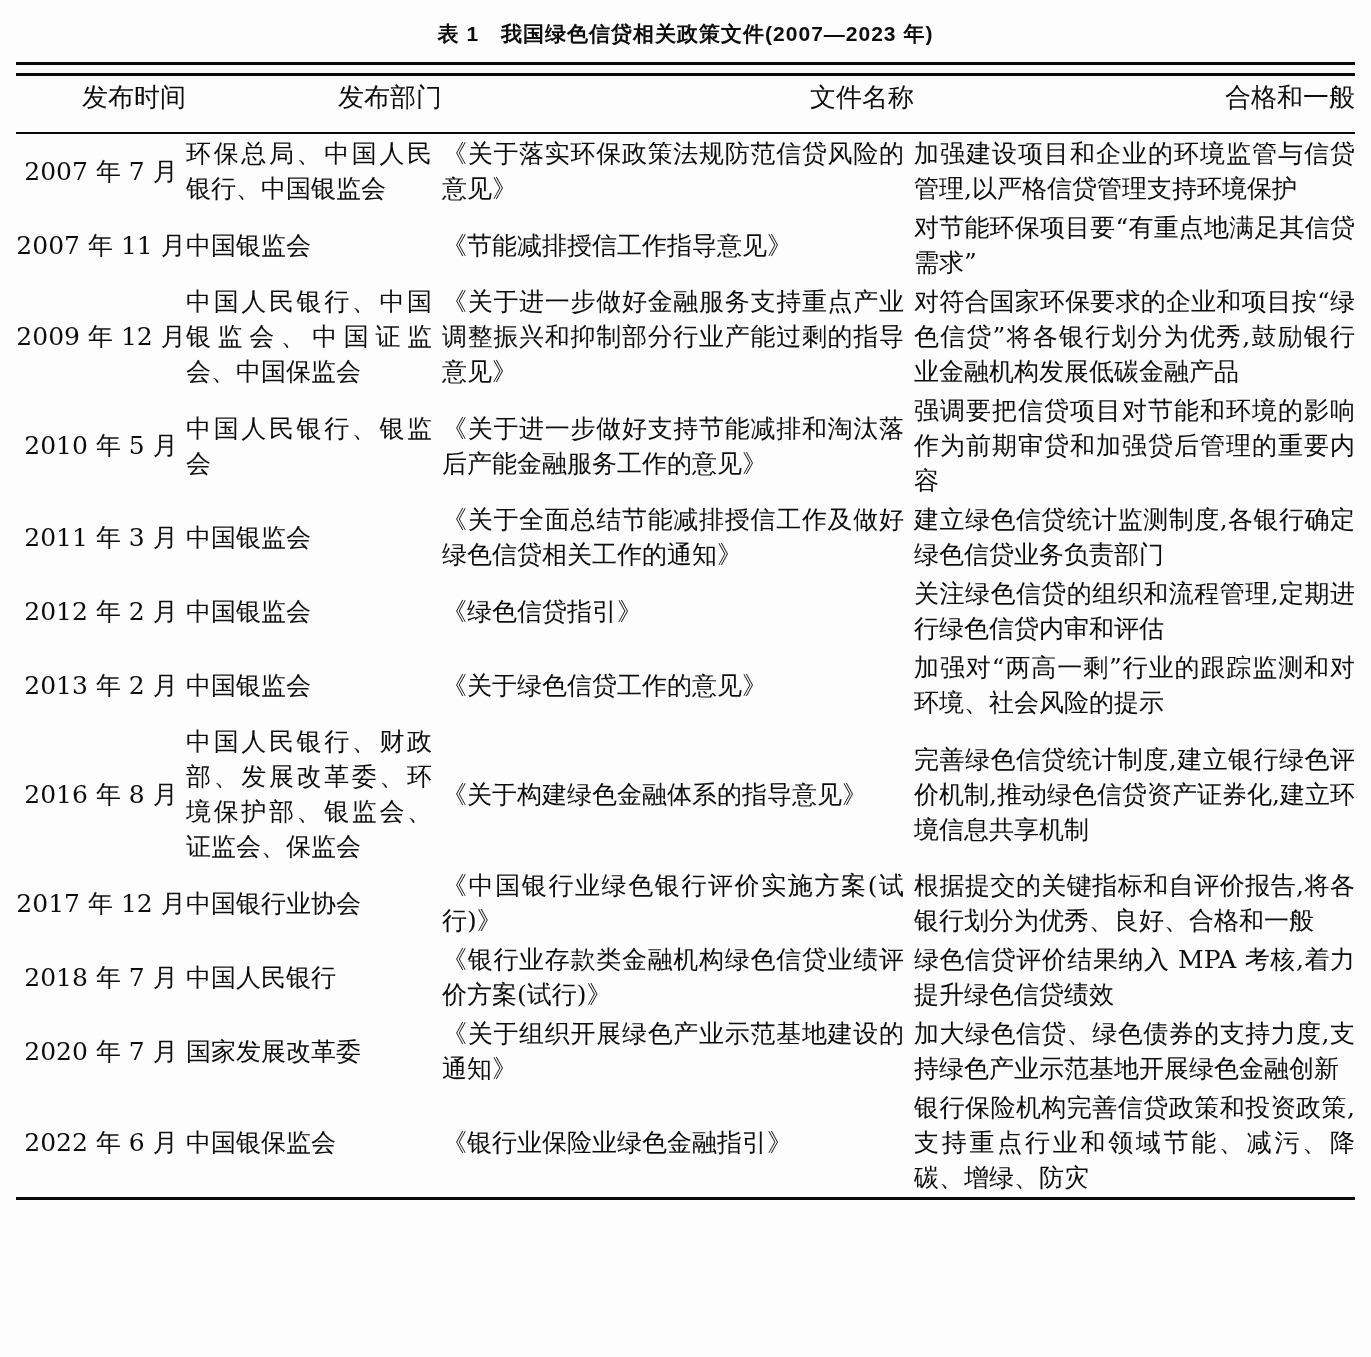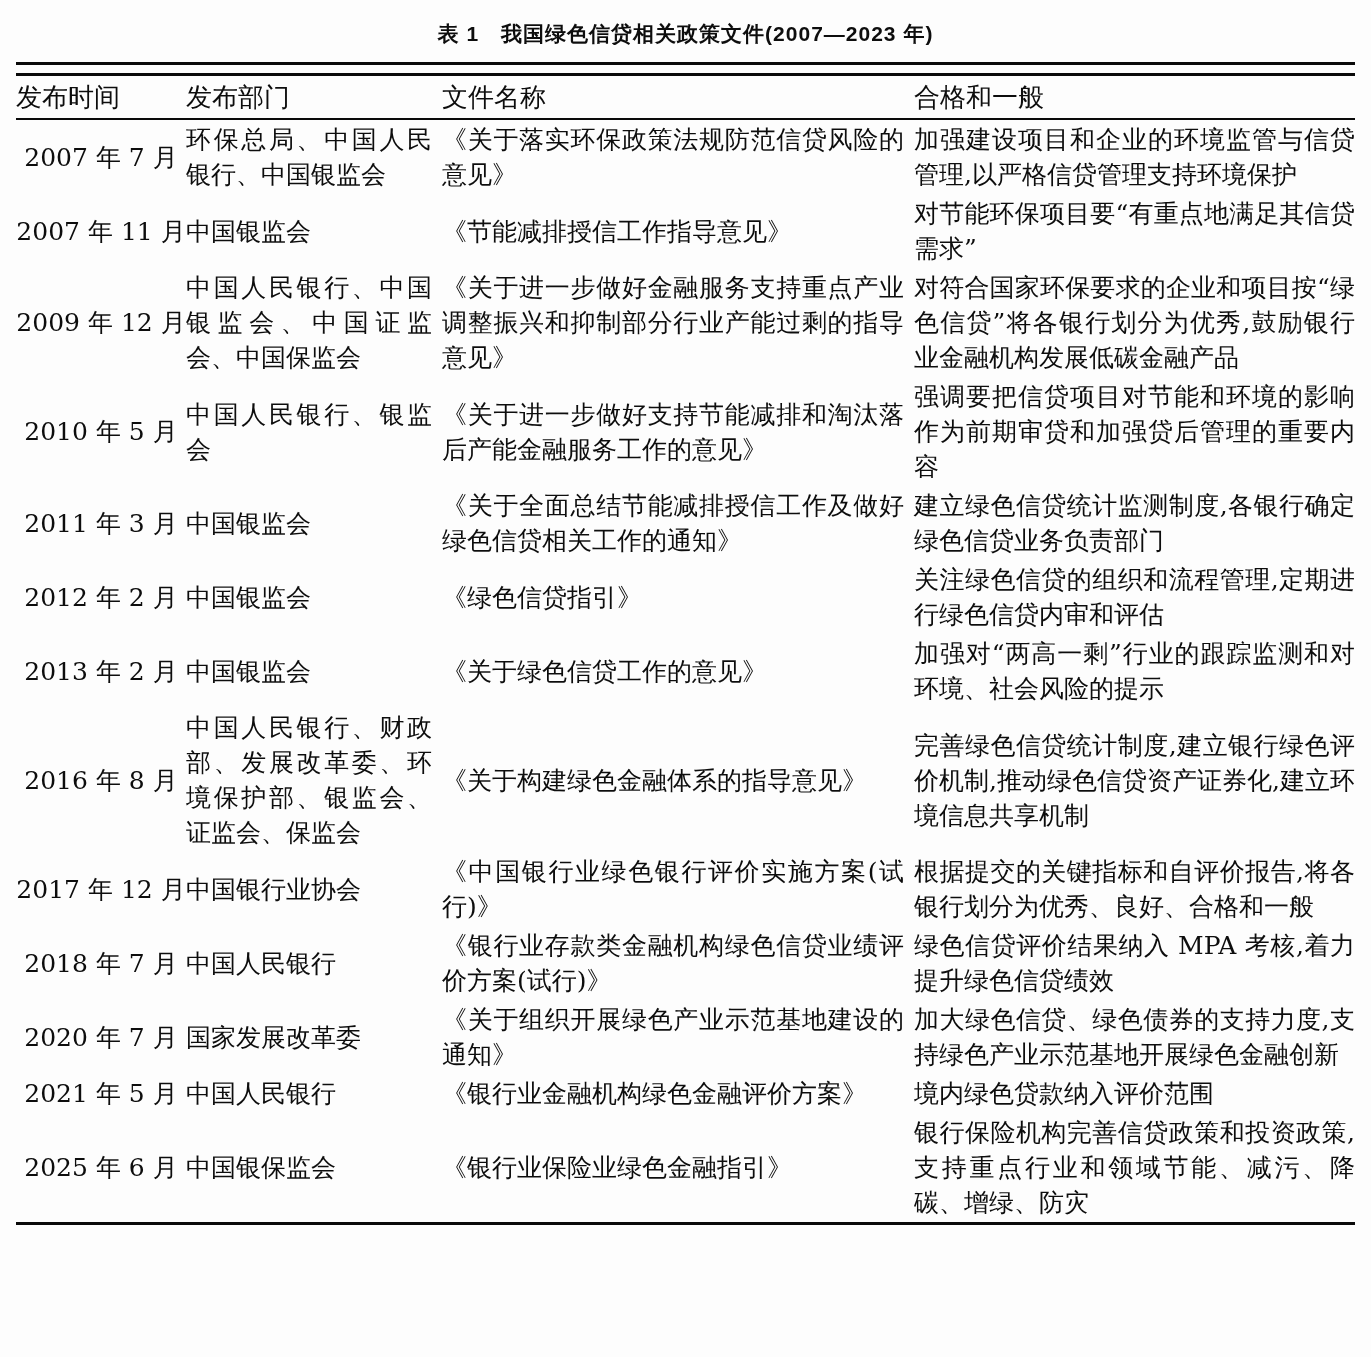--- a/index.html
+++ b/index.html
@@ -24,22 +24,22 @@
   table.policy{
     width:1339px;border-collapse:collapse;table-layout:fixed;
     font-size:25px;
     border-bottom:3.5px solid #0a0a0a;
   }
   col.c-date{width:170px;}
   col.c-dept{width:256px;}
   col.c-doc{width:472px;}
   col.c-content{width:441px;}
   thead th{
-    font-weight:400;font-size:26px;text-align:left;
-    padding:4px 0 4px 0;line-height:34px;
+    font-weight:400;font-size:26px;text-align:right;
+    padding:4px 0 18px 0;line-height:34px;
     border-bottom:2.5px solid #0a0a0a;
   }
   td{
     vertical-align:middle;line-height:35px;padding:2px 0;
     word-break:break-all;
   }
   td.date{text-align:center;white-space:nowrap;}
   td.dept{padding-right:10px;text-align:justify;text-justify:inter-ideograph;}
   td.doc{padding-right:10px;text-align:justify;text-justify:inter-ideograph;}
   td.content{text-align:justify;text-justify:inter-ideograph;}
@@ -133,27 +133,21 @@
         <td class="doc">《银行业存款类金融机构绿色信贷业绩评价方案(试行)》</td>
         <td class="content">绿色信贷评价结果纳入 MPA 考核,着力提升绿色信贷绩效</td>
       </tr>
       <tr>
         <td class="date">2020 年 7 月</td>
         <td class="dept">国家发展改革委</td>
         <td class="doc">《关于组织开展绿色产业示范基地建设的通知》</td>
         <td class="content">加大绿色信贷、绿色债券的支持力度,支持绿色产业示范基地开展绿色金融创新</td>
       </tr>
       <tr>
-        <td class="date">2021 年 5 月</td>
-        <td class="dept">中国人民银行</td>
-        <td class="doc">《银行业金融机构绿色金融评价方案》</td>
-        <td class="content">境内绿色贷款纳入评价范围</td>
-      </tr>
-      <tr>
-        <td class="date">2025 年 6 月</td>
+        <td class="date">2022 年 6 月</td>
         <td class="dept">中国银保监会</td>
         <td class="doc">《银行业保险业绿色金融指引》</td>
         <td class="content">银行保险机构完善信贷政策和投资政策,支持重点行业和领域节能、减污、降碳、增绿、防灾</td>
       </tr>
     </tbody>
   </table>
 
 
 </div>
 

